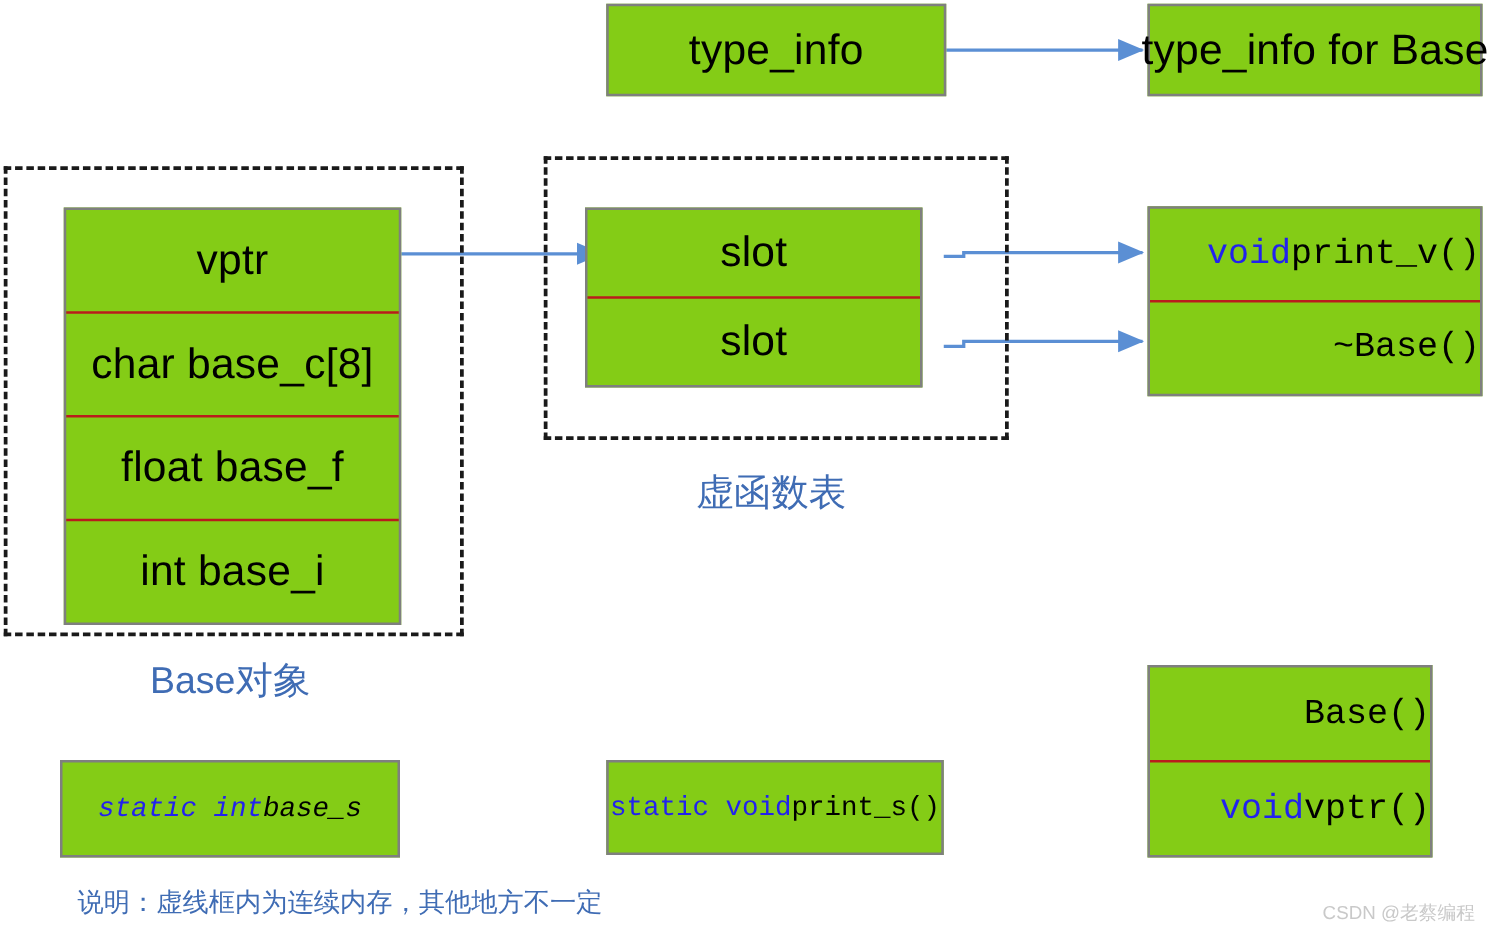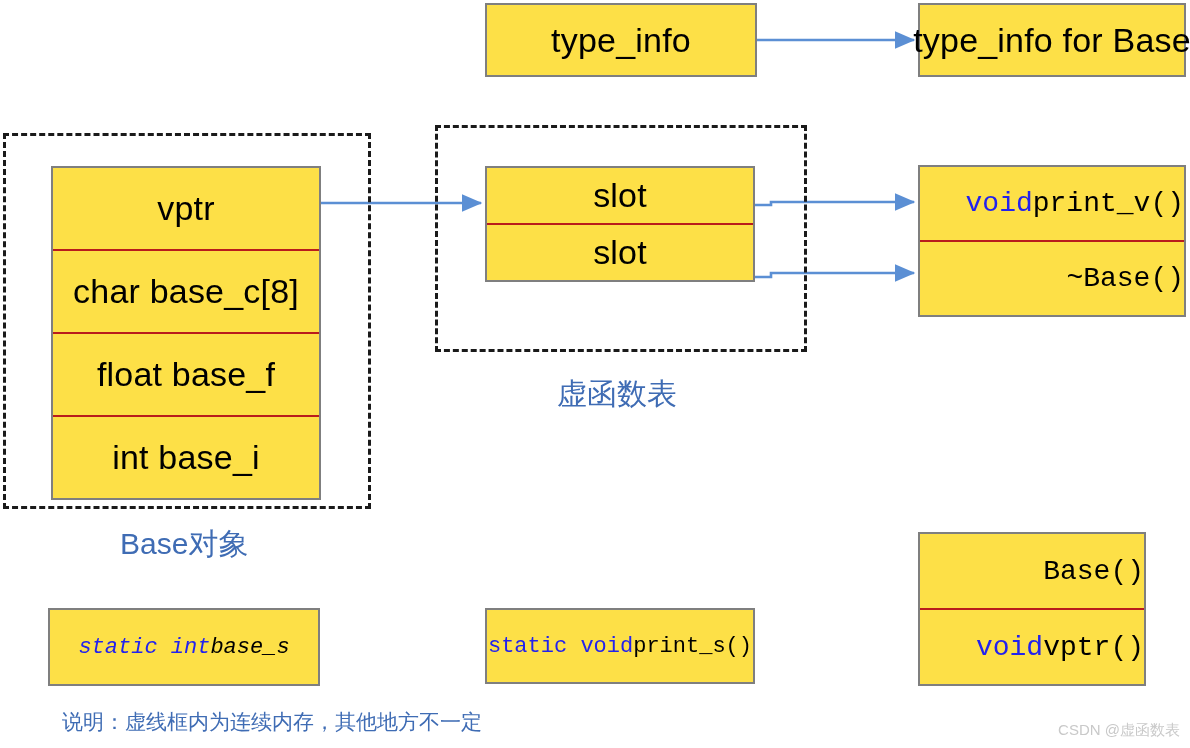--- a/index.html
+++ b/index.html
@@ -13,21 +13,21 @@
     height: 748px;
     background: #ffffff;
     overflow: hidden;
     font-family: "Liberation Sans", sans-serif;
   }
 
   
   .box {
     position: absolute;
     box-sizing: border-box;
-    background: #fde047;
+    background: #84cc16;
     border: 2px solid #7f7f7f;
     display: flex;
     flex-direction: column;
   }
   .row {
     box-sizing: border-box;
     display: flex;
     align-items: center;
     justify-content: center;
     flex: 1 1 0;
@@ -126,21 +126,21 @@
     <div class="row sans">vptr</div>
     <div class="row sans">char base_c[8]</div>
     <div class="row sans">float base_f</div>
     <div class="row sans">int base_i</div>
   </div>
 
   <div class="bluelabel" style="left:120px; top:524px; font-size:30px;">Base对象</div>
 
   <div class="dashbox" style="left:435px; top:125px; width:372px; height:227px;"></div>
 
-  <div class="box" style="left:485px; top:166px; width:270px; height:116px;">
+  <div class="box" style="left:468px; top:166px; width:270px; height:144px;">
     <div class="row sans">slot</div>
     <div class="row sans">slot</div>
   </div>
 
   <div class="bluelabel" style="left:557px; top:374px; font-size:30px;">虚函数表</div>
 
   <div class="box" style="left:918px; top:165px; width:268px; height:152px;">
     <div class="row mono">
       <span class="kw">void</span>
         <span> print_v()</span>
@@ -171,15 +171,15 @@
 
   <div class="box" style="left:485px; top:608px; width:270px; height:76px;">
     <div class="row mono-sm">
       <span class="kw">static void</span>
         <span> print_s()</span>
     </div>
   </div>
 
   <div class="bluelabel" style="left:62px; top:708px; font-size:21px;">说明：虚线框内为连续内存，其他地方不一定</div>
 
-  <div id="watermark">CSDN @虚函数表</div>
+  <div id="watermark">CSDN @老蔡编程</div>
 
 </div>
 
 </body></html>

